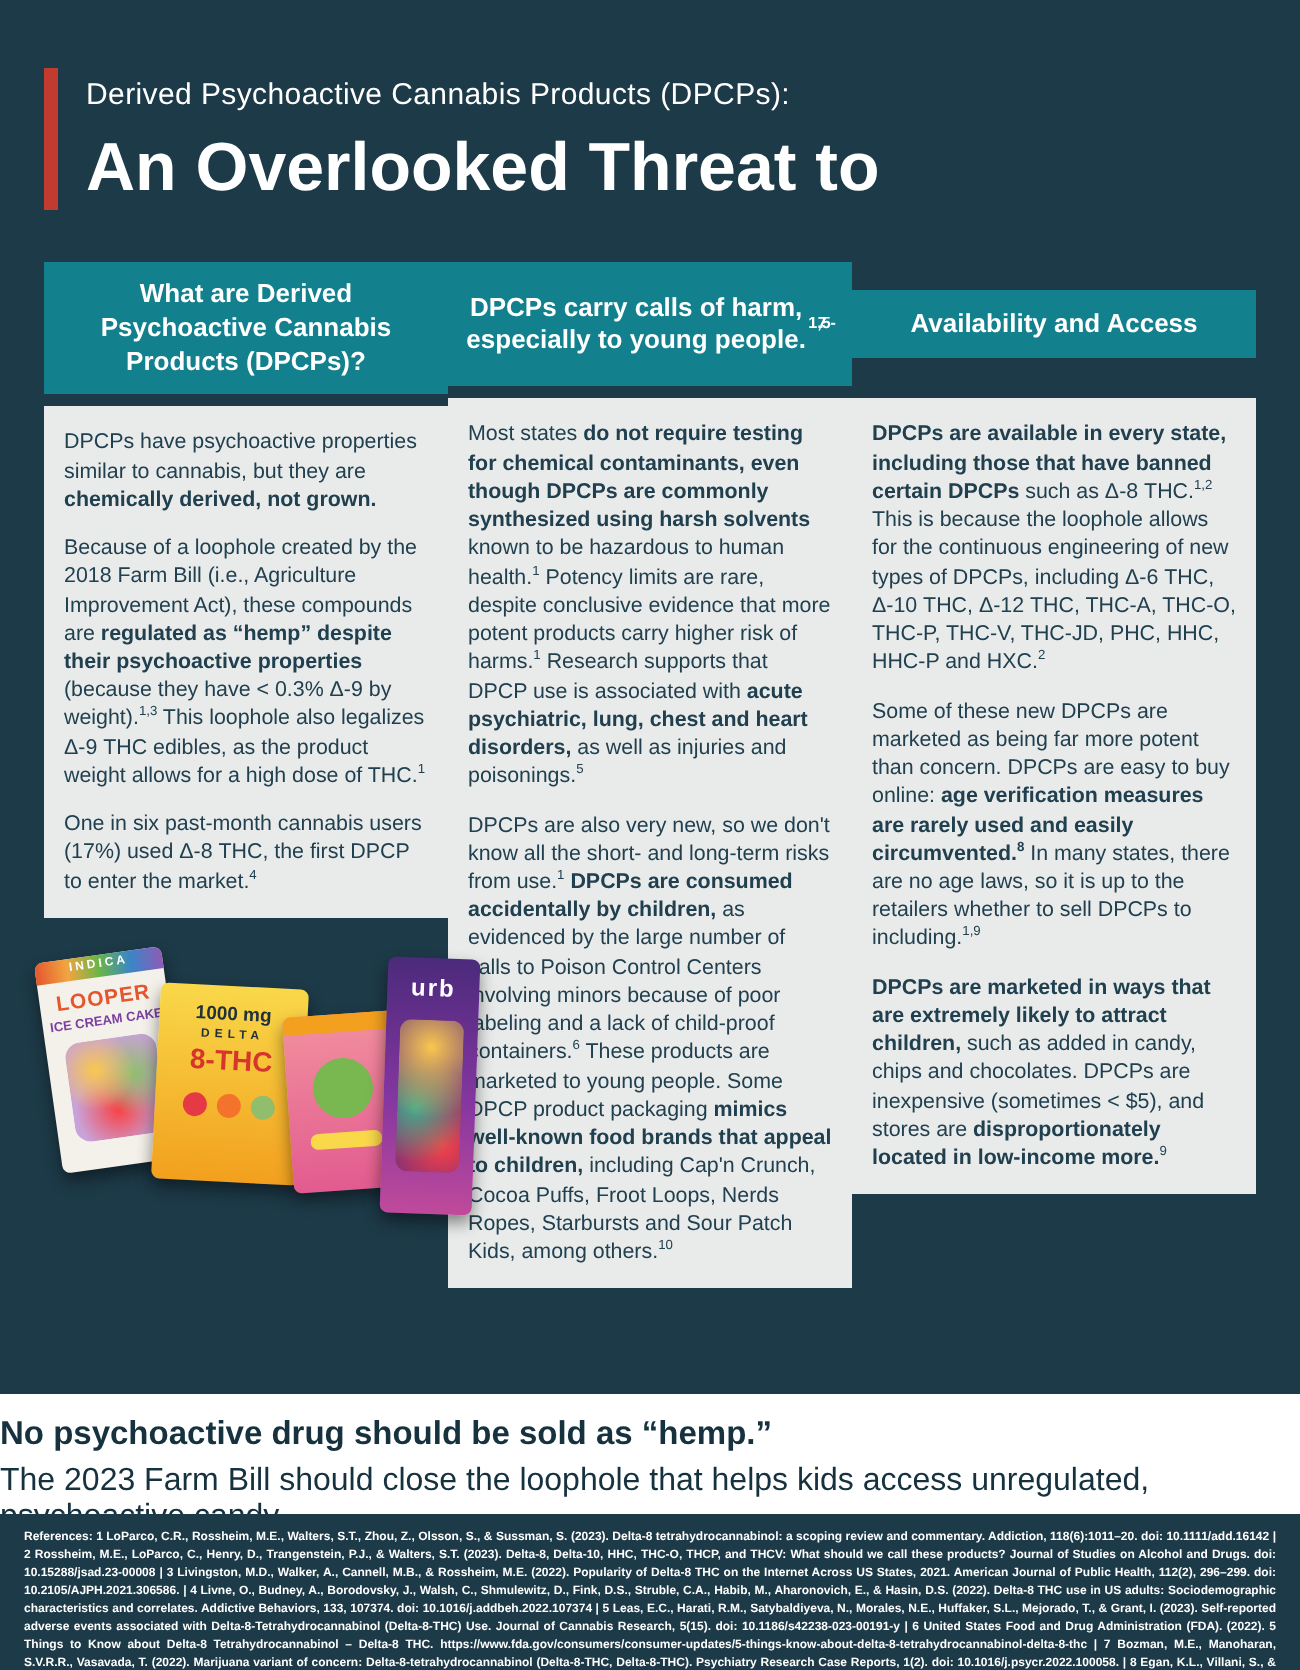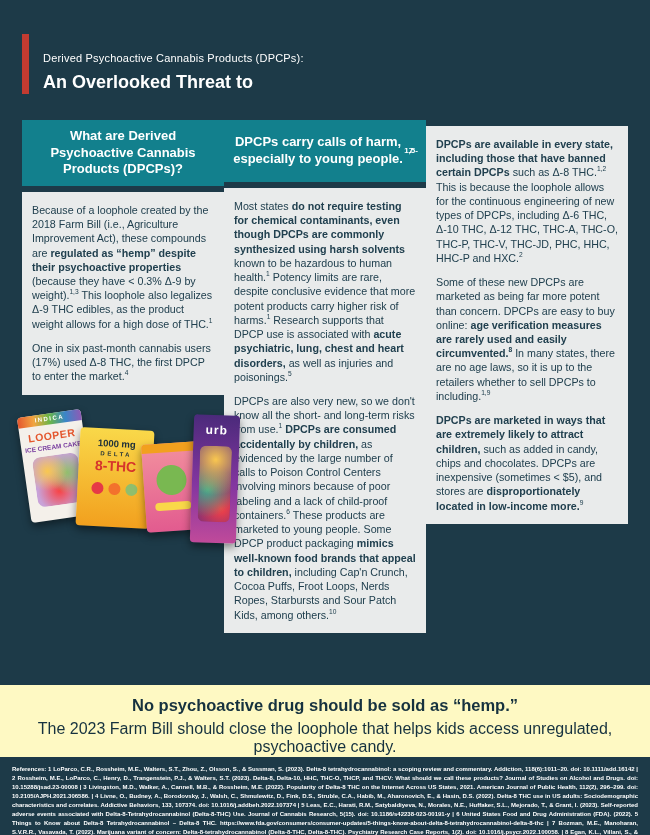--- a/index.html
+++ b/index.html
@@ -5,22 +5,22 @@
   html,body{margin:0;padding:0;background:#1d3a48;}
   .page{
     position:relative;width:650px;height:835px;overflow:hidden;
     background:#1d3a48;font-family:"Liberation Sans",sans-serif;
     -webkit-font-smoothing:antialiased;
   }
   
   .hero{display:flex;padding:34px 22px 0 22px;}
   .red-bar{width:7px;background:#c23b31;margin-right:14px;}
   .hero-text{color:#ffffff;}
-  .kicker{font-size:11px;letter-spacing:.2px;margin:18px 0 8px;}
-  .title{font-size:18px;font-weight:bold;line-height:1.22;margin:0;}
+  .kicker{font-size:15px;letter-spacing:.2px;margin:5px 0 8px;}
+  .title{font-size:34px;font-weight:bold;line-height:1.22;margin:0;}
   
   .columns{display:flex;gap:0;padding:0 22px;margin-top:26px;align-items:flex-start;}
   .col{flex:1;min-width:0;display:flex;flex-direction:column;}
   .col-header{
     background:#12808d;color:#ffffff;font-weight:bold;font-size:13px;
     text-align:center;line-height:1.28;padding:8px 8px;min-height:62px;
     box-sizing:border-box;display:flex;align-items:center;justify-content:center;
   }
   .col-header.compact{min-height:34px;margin:14px 0;}
   .col-body{
@@ -58,21 +58,21 @@
   .p3-char{width:30px;height:30px;border-radius:50%;background:#79b851;margin:13px auto 0;}
   .p3-squiggle{width:36px;height:8px;margin:7px auto 0;background:#f9d849;border-radius:4px;}
   .pack4{left:170px;top:16px;width:46px;height:128px;transform:rotate(2deg);
     background:linear-gradient(180deg,#4b2a7b,#8436a0 55%,#c04a9a);}
   .p4-brand{color:#fff;font-size:12px;font-weight:800;text-align:center;margin-top:8px;letter-spacing:1px;}
   .p4-art{margin:9px auto 0;width:32px;height:76px;border-radius:6px;
     background:radial-gradient(circle at 50% 18%,#f9c74f,transparent 55%),
                radial-gradient(circle at 28% 58%,#43aa8b,transparent 55%),
                radial-gradient(circle at 72% 82%,#f94144,transparent 55%),#5b2a86;}
   
-  .band{position:absolute;left:0;right:0;bottom:78px;height:72px;background:#fef9c3;text-align:center;}
+  .band{position:absolute;left:0;right:0;bottom:78px;height:60px;background:#ffffff;}
   .band-headline{font-size:16.5px;font-weight:bold;color:#16323f;margin-top:11px;}
   .band-subline{font-size:16px;color:#16323f;margin-top:5px;}
   .band-contact{font-size:10px;color:#4f616b;margin-top:8px;}
   .email{color:#1a8fa6;font-weight:bold;text-decoration:none;margin-left:3px;cursor:pointer;}
   
   .refs{position:absolute;left:0;right:0;bottom:0;height:78px;background:#1d3a48;
     padding:8px 12px;box-sizing:border-box;}
   .refs p{margin:0;font-size:6px;line-height:1.5;color:#ffffff;font-weight:600;text-align:justify;}
 </style>
 </head>
@@ -88,20 +88,21 @@
     </div>
   </header>
 
   <main class="columns">
 
     <section class="col">
       <div class="col-header">
           <span>What are Derived Psychoactive Cannabis Products (DPCPs)?</span>
         </div>
       <div class="col-body">
+        <p><span>DPCPs have psychoactive properties similar to cannabis, but they are </span><span class="b">chemically derived, not grown.</span></p>
         <p><span>Because of a loophole created by the 2018 Farm Bill (i.e., Agriculture Improvement Act), these compounds are </span><span class="b">regulated as “hemp” despite their psychoactive properties</span><span> (because they have &lt; 0.3% Δ-9 by weight).</span><sup>1,3</sup><span> This loophole also legalizes Δ-9 THC edibles, as the product weight allows for a high dose of THC.</span><sup>1</sup></p>
         <p class="last"><span>One in six past-month cannabis users (17%) used Δ-8 THC, the first DPCP to enter the market.</span><sup>4</sup></p>
       </div>
       <div class="products">
         <div class="pack pack1">
           <div class="p1-tag">INDICA</div>
           <div class="p1-brand">LOOPER</div>
           <div class="p1-flavor">ICE CREAM CAKE</div>
           <div class="p1-art"></div>
         </div>
@@ -132,20 +133,23 @@
           <span>DPCPs carry calls of harm, especially to young people.</span>
           <sup>1,5-7</sup>
         </div>
       <div class="col-body">
         <p><span>Most states </span><span class="b">do not require testing for chemical contaminants, even though DPCPs are commonly synthesized using harsh solvents</span><span> known to be hazardous to human health.</span><sup>1</sup><span> Potency limits are rare, despite conclusive evidence that more potent products carry higher risk of harms.</span><sup>1</sup><span> Research supports that DPCP use is associated with </span><span class="b">acute psychiatric, lung, chest and heart disorders,</span><span> as well as injuries and poisonings.</span><sup>5</sup></p>
         <p class="last"><span>DPCPs are also very new, so we don't know all the short- and long-term risks from use.</span><sup>1</sup><span> </span><span class="b">DPCPs are consumed accidentally by children,</span><span> as evidenced by the large number of calls to Poison Control Centers involving minors because of poor labeling and a lack of child-proof containers.</span><sup>6</sup><span> These products are marketed to young people. Some DPCP product packaging </span><span class="b">mimics well-known food brands that appeal to children,</span><span> including Cap'n Crunch, Cocoa Puffs, Froot Loops, Nerds Ropes, Starbursts and Sour Patch Kids, among others.</span><sup>10</sup></p>
       </div>
     </section>
 
     <section class="col">
+      <div class="col-header compact">
+          <span>Availability and Access</span>
+        </div>
       <div class="col-body">
         <p><span class="b">DPCPs are available in every state, including those that have banned certain DPCPs</span><span> such as Δ-8 THC.</span><sup>1,2</sup><span> This is because the loophole allows for the continuous engineering of new types of DPCPs, including Δ-6 THC, Δ-10 THC, Δ-12 THC, THC-A, THC-O, THC-P, THC-V, THC-JD, PHC, HHC, HHC-P and HXC.</span><sup>2</sup></p>
         <p><span>Some of these new DPCPs are marketed as being far more potent than concern. DPCPs are easy to buy online: </span><span class="b">age verification measures are rarely used and easily circumvented.</span><sup class="b">8</sup><span> In many states, there are no age laws, so it is up to the retailers whether to sell DPCPs to including.</span><sup>1,9</sup></p>
         <p class="last"><span class="b">DPCPs are marketed in ways that are extremely likely to attract children,</span><span> such as added in candy, chips and chocolates. DPCPs are inexpensive (sometimes &lt; $5), and stores are </span><span class="b">disproportionately located in low-income more.</span><sup>9</sup></p>
       </div>
     </section>
 
   </main>
 
   <div class="band">

